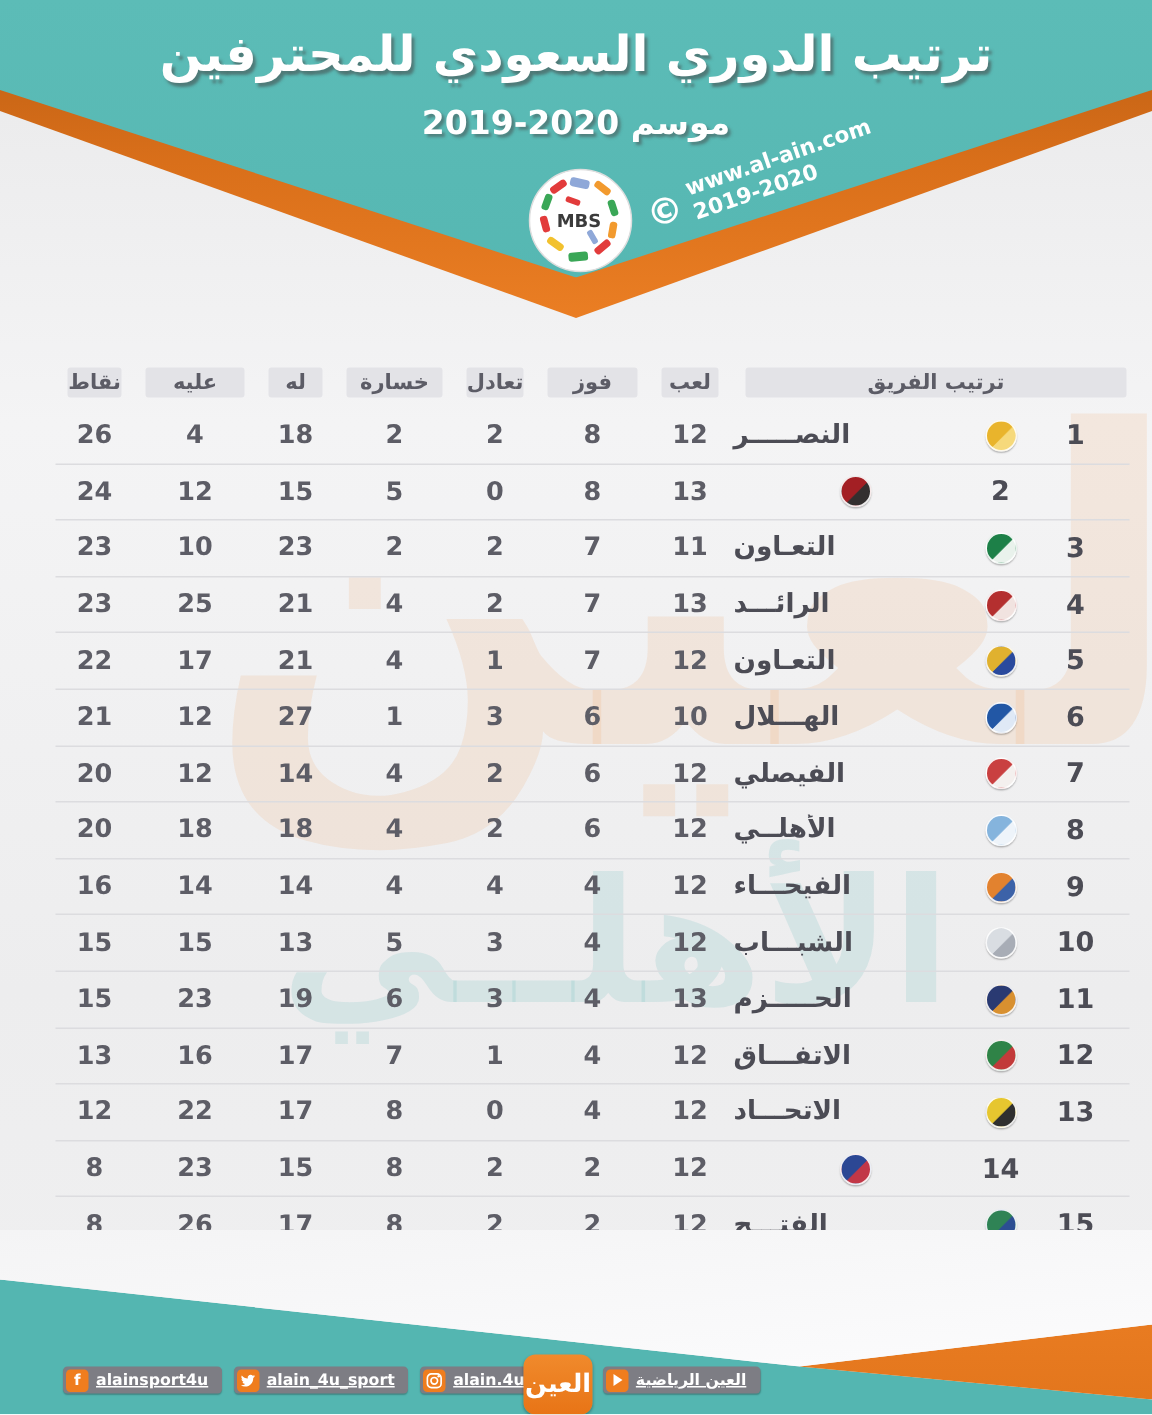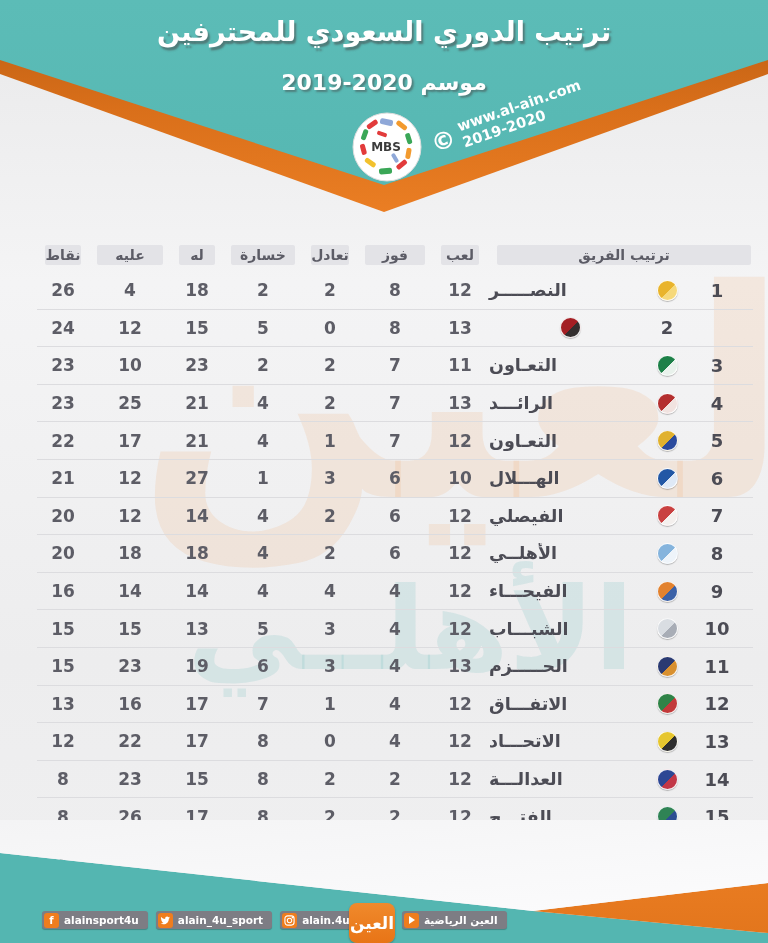--- a/index.html
+++ b/index.html
@@ -10,21 +10,21 @@
   
   .hdr-orange{position:absolute;left:0;top:0;width:768px;height:240px;z-index:2;
     background:linear-gradient(180deg,#b85c12 0%,#d96f1a 45%,#ef8226 100%);
     clip-path:polygon(0 0,768px 0,768px 74px,384px 212px,0 74px);
     filter:drop-shadow(0 4px 4px rgba(40,40,40,.35));}
   .hdr-teal{position:absolute;left:0;top:0;width:768px;height:240px;z-index:3;
     background:linear-gradient(180deg,#5cbcb7 0%,#54b6b1 100%);
     clip-path:polygon(0 0,768px 0,768px 60px,384px 185px,0 60px);
     filter:drop-shadow(0 3px 3px rgba(40,40,40,.25));}
   .hdr-title{position:absolute;left:0;top:16px;width:768px;z-index:4;text-align:center;
-    direction:rtl;color:#fff;font-size:27px;font-weight:bold;
+    direction:rtl;color:#fff;font-size:33px;font-weight:bold;
     text-shadow:2px 3px 2px rgba(70,70,70,.55);}
   .hdr-subtitle{position:absolute;left:0;top:70px;width:768px;z-index:4;text-align:center;
     direction:rtl;color:#fff;font-size:22px;font-weight:bold;
     text-shadow:2px 2px 2px rgba(70,70,70,.5);}
   .mbs-logo{position:absolute;left:352px;top:112px;width:70px;height:70px;z-index:5;}
   .hdr-watermark{position:absolute;left:432px;top:128px;z-index:5;display:flex;align-items:center;
     gap:6px;color:#fff;transform:rotate(-19deg);transform-origin:left center;}
   .hdr-watermark .csym{font-size:24px;font-weight:bold;line-height:1;}
   .hdr-watermark .wlines{display:flex;flex-direction:column;font-size:14.5px;font-weight:bold;line-height:1.15;}
 
@@ -55,21 +55,21 @@
   .f-orange{position:absolute;inset:0;background:linear-gradient(180deg,#ef8226,#e2751c);
     clip-path:polygon(533px 91px,768px 63px,768px 113px);}
   .f-wedge{position:absolute;inset:0;background:linear-gradient(175deg,#f4f4f5,#fdfdfe);
     clip-path:polygon(0 0,768px 0,768px 63px,533px 91px,0 33px);
     filter:drop-shadow(0 3px 3px rgba(30,30,30,.3));}
   .socials{position:absolute;left:42px;top:91px;display:flex;gap:8px;align-items:center;}
   .badge{display:flex;align-items:center;height:18px;background:#7d7d84;border-radius:3px;
     padding:0 9px 0 2px;gap:5px;box-shadow:0 1px 1px rgba(0,0,0,.25);cursor:pointer;}
   .bicon{width:15px;height:15px;border-radius:3px;background:#ef7d1e;display:flex;
     align-items:center;justify-content:center;color:#fff;font-size:10px;font-weight:bold;flex:none;}
-  .bhandle{color:#fff;font-size:10.5px;font-weight:bold;white-space:nowrap;direction:rtl;}
+  .bhandle{color:#fff;font-size:10.5px;font-weight:bold;white-space:nowrap;direction:rtl;text-decoration:underline;}
   .play-tri{width:0;height:0;border-left:6px solid #fff;border-top:4px solid transparent;
     border-bottom:4px solid transparent;margin-left:1px;}
   .alain-logo{position:absolute;left:348px;top:83px;width:48px;text-align:center;}
   .alain-sq{width:46px;height:40px;margin:0 auto;background:linear-gradient(180deg,#f08a2c,#e87416);
     border-radius:8px;display:flex;align-items:center;justify-content:center;
     color:#fff;font-size:17px;font-weight:bold;direction:rtl;box-shadow:0 1px 2px rgba(0,0,0,.3);}
 </style>
 </head>
 <body>
 
@@ -292,21 +292,20 @@
     </div>
 
     <div class="tgrid trow">
       <div class="cell">8</div>
       <div class="cell">23</div>
       <div class="cell">15</div>
       <div class="cell">8</div>
       <div class="cell">2</div>
       <div class="cell">2</div>
       <div class="cell">12</div>
-      <div class="cell team">العدالـــة</div>
       <div class="cell crest"><span class="crest-dot" style="background: linear-gradient(135deg, rgb(44, 71, 148) 55%, rgb(194, 55, 71) 55%);"></span></div>
       <div class="cell rank">14</div>
     </div>
 
     <div class="tgrid trow">
       <div class="cell">8</div>
       <div class="cell">26</div>
       <div class="cell">17</div>
       <div class="cell">8</div>
       <div class="cell">2</div>

